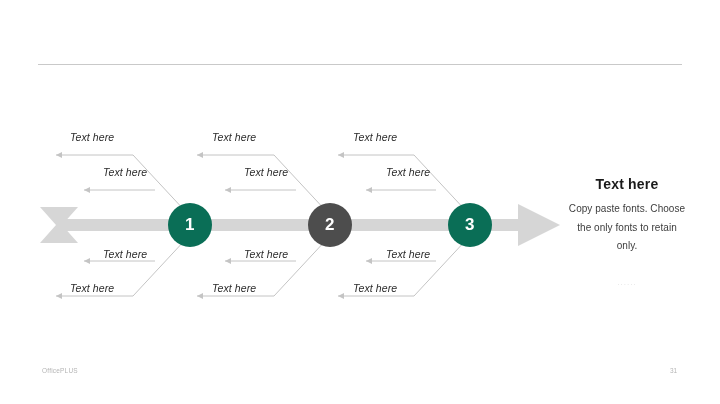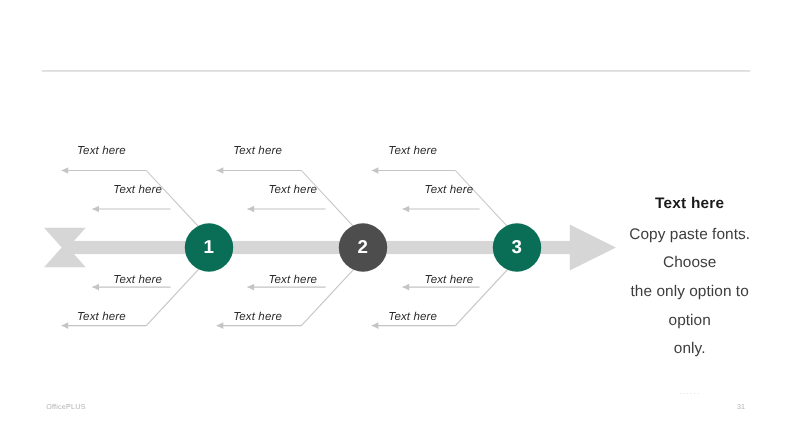--- a/index.html
+++ b/index.html
@@ -68,21 +68,21 @@
   .side-heading {
     font-family: "Liberation Sans", sans-serif;
     font-size: 14px;
     font-weight: bold;
     color: #1a1a1a;
     margin: 0 0 8px 0;
     letter-spacing: 0.2px;
   }
   .side-body {
     font-family: "Liberation Sans", sans-serif;
-    font-size: 14px;
+    font-size: 10px;
     color: #3d3d3d;
     line-height: 1.85;
     margin: 0;
     letter-spacing: 0.05px;
   }
   .side-dots {
     margin-top: 22px;
     font-family: "Liberation Sans", sans-serif;
     font-size: 8px;
     color: #dedede;
@@ -197,21 +197,21 @@
   <div class="bone-label" style="left:70px;  top:282px;">Text here</div>
   <div class="bone-label" style="left:244px; top:248px;">Text here</div>
   <div class="bone-label" style="left:212px; top:282px;">Text here</div>
   <div class="bone-label" style="left:386px; top:248px;">Text here</div>
   <div class="bone-label" style="left:353px; top:282px;">Text here</div>
 
   <div class="side-panel">
     <div class="side-heading">Text here</div>
     <p class="side-body">
       <span>Copy paste fonts. Choose</span><br>
-      <span>the only option to option</span><br>
+      <span>the only fonts to retain</span><br>
       <span>only.</span>
     </p>
     <div class="side-dots">......</div>
   </div>
 
   <div class="footer-brand">OfficePLUS</div>
   <div class="footer-page">31</div>
 
 </div>
 

